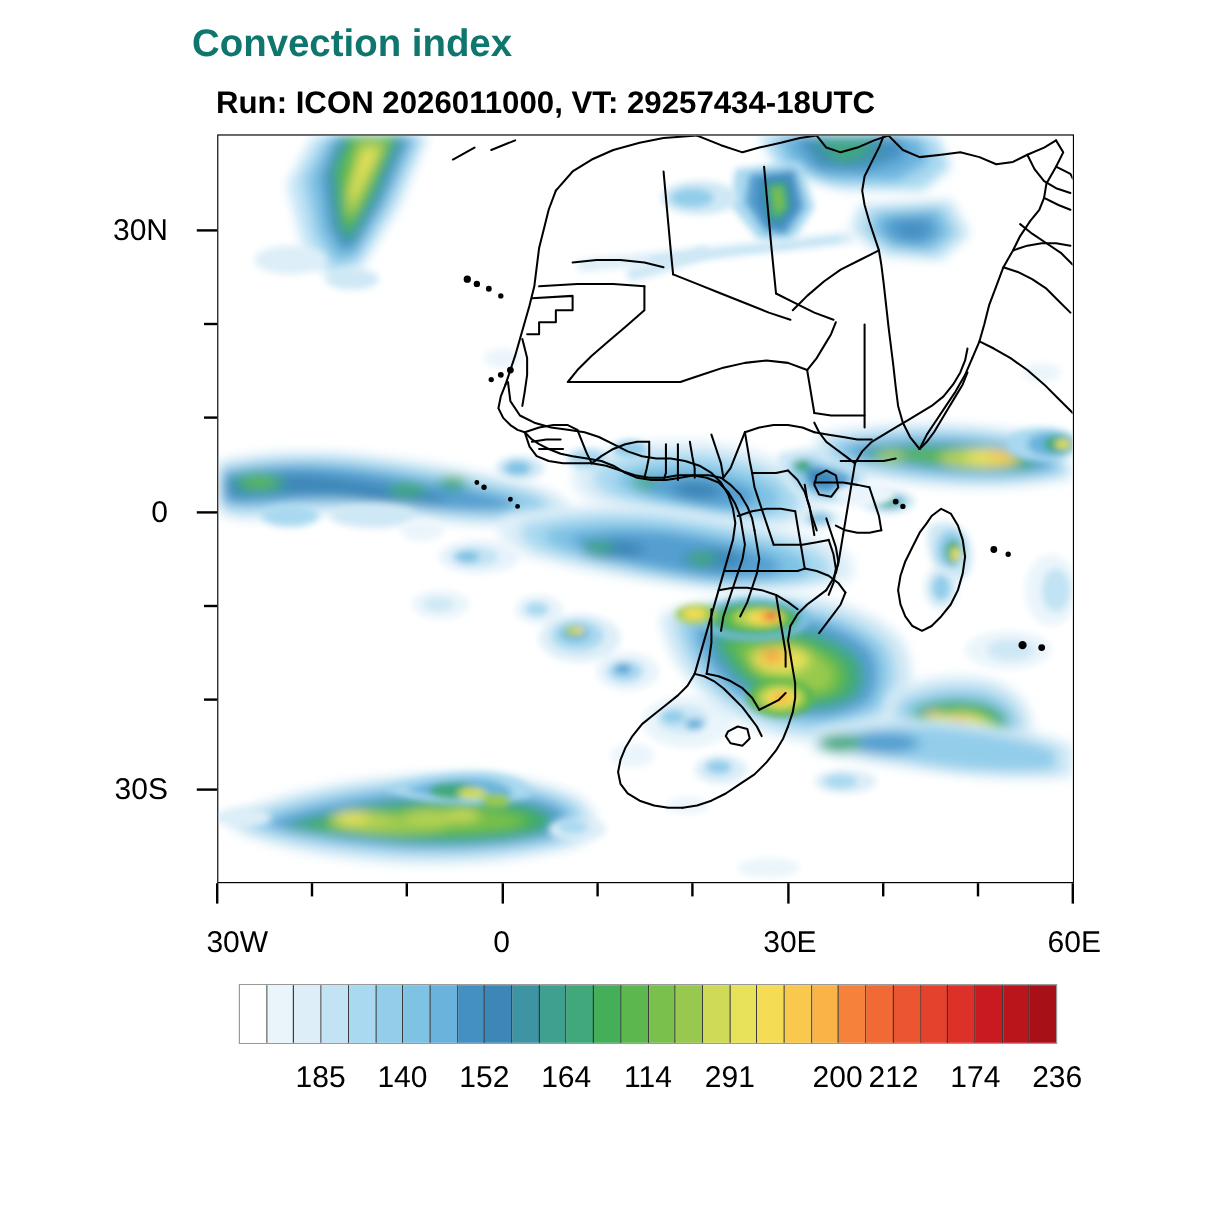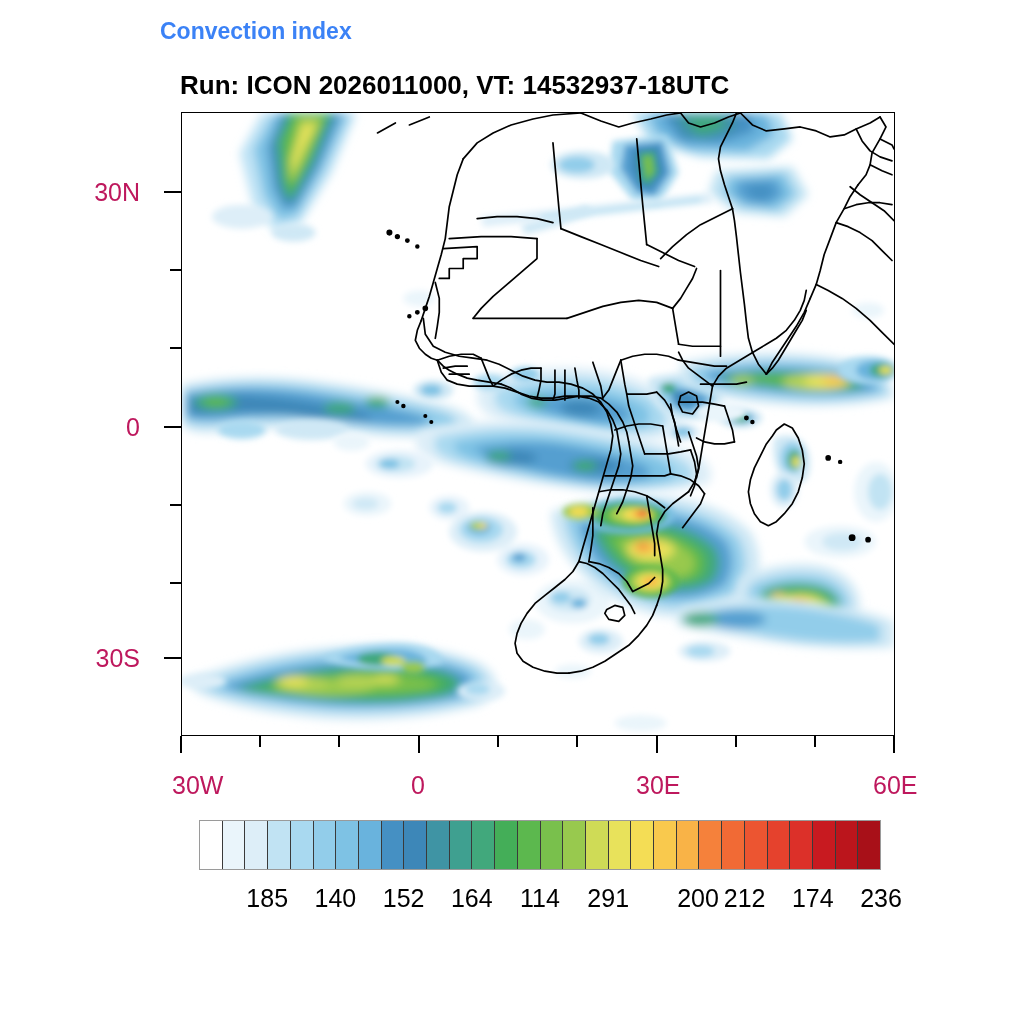--- a/index.html
+++ b/index.html
@@ -1,55 +1,55 @@
 <!DOCTYPE html>
 <html><head>
 <meta charset="utf-8">
 <style>
   html,body{margin:0;padding:0;background:#ffffff;}
   body{width:1024px;height:1024px;overflow:hidden;
        font-family:"Liberation Sans","DejaVu Sans",sans-serif;
        -webkit-font-smoothing:antialiased;}
   #page{position:relative;width:1024px;height:1024px;background:#fff;}
 
-  .title{position:absolute;left:160px;top:18px;font-size:23px;font-weight:bold;
-         color:#3b82f6;letter-spacing:0px;white-space:nowrap;}
+  .title{position:absolute;left:160px;top:18px;font-size:32px;font-weight:bold;
+         color:#0f766e;letter-spacing:0px;white-space:nowrap;}
   .subtitle{position:absolute;left:180px;top:70px;font-size:26px;font-weight:bold;
             color:#000;white-space:nowrap;}
 
   
   #plot{position:absolute;left:181px;top:112px;width:714px;height:624px;
         border:1.6px solid #000;box-sizing:border-box;background:#fff;overflow:hidden;}
   #mapsvg{position:absolute;left:0;top:0;width:100%;height:100%;display:block;}
 
   
   .tick{position:absolute;background:#000;}
   .tk-l{width:11px;height:1.6px;}
   .tk-b{width:1.6px;height:11px;}
   .tk-maj-l{width:17px;}
   .tk-maj-b{height:17px;}
 
-  .lab{position:absolute;font-size:25px;color:#be185d;white-space:nowrap;}
+  .lab{position:absolute;font-size:25px;color:#000000;white-space:nowrap;}
   .lab-y{text-align:right;}
 
   
   #cbar{position:absolute;left:199px;top:820px;width:682px;height:50px;
         display:flex;box-sizing:border-box;border:1px solid #9a9a9a;background:#fff;}
   #cbar .cell{flex:1 1 0;height:100%;border-right:1px solid #3a3a3a;box-sizing:border-box;}
   #cbar .cell:last-child{border-right:none;}
   .cblab{position:absolute;top:884px;font-size:25px;color:#000;
          text-align:center;white-space:nowrap;transform:translateX(-50%);}
 </style>
 </head>
 <body>
 
 <div id="page">
 
   <div class="title">Convection index</div>
-  <div class="subtitle">Run: ICON 2026011000,  VT: 14532937-18UTC</div>
+  <div class="subtitle">Run: ICON 2026011000,  VT: 29257434-18UTC</div>
 
   <div id="plot">
     <svg id="mapsvg" viewBox="0 0 714 624" preserveAspectRatio="none">
       <defs>
 
         <filter id="b1" x="-40%" y="-40%" width="180%" height="180%">
           <feGaussianBlur stdDeviation="5"></feGaussianBlur>
         </filter>
         <filter id="b2" x="-40%" y="-40%" width="180%" height="180%">
           <feGaussianBlur stdDeviation="3"></feGaussianBlur>

